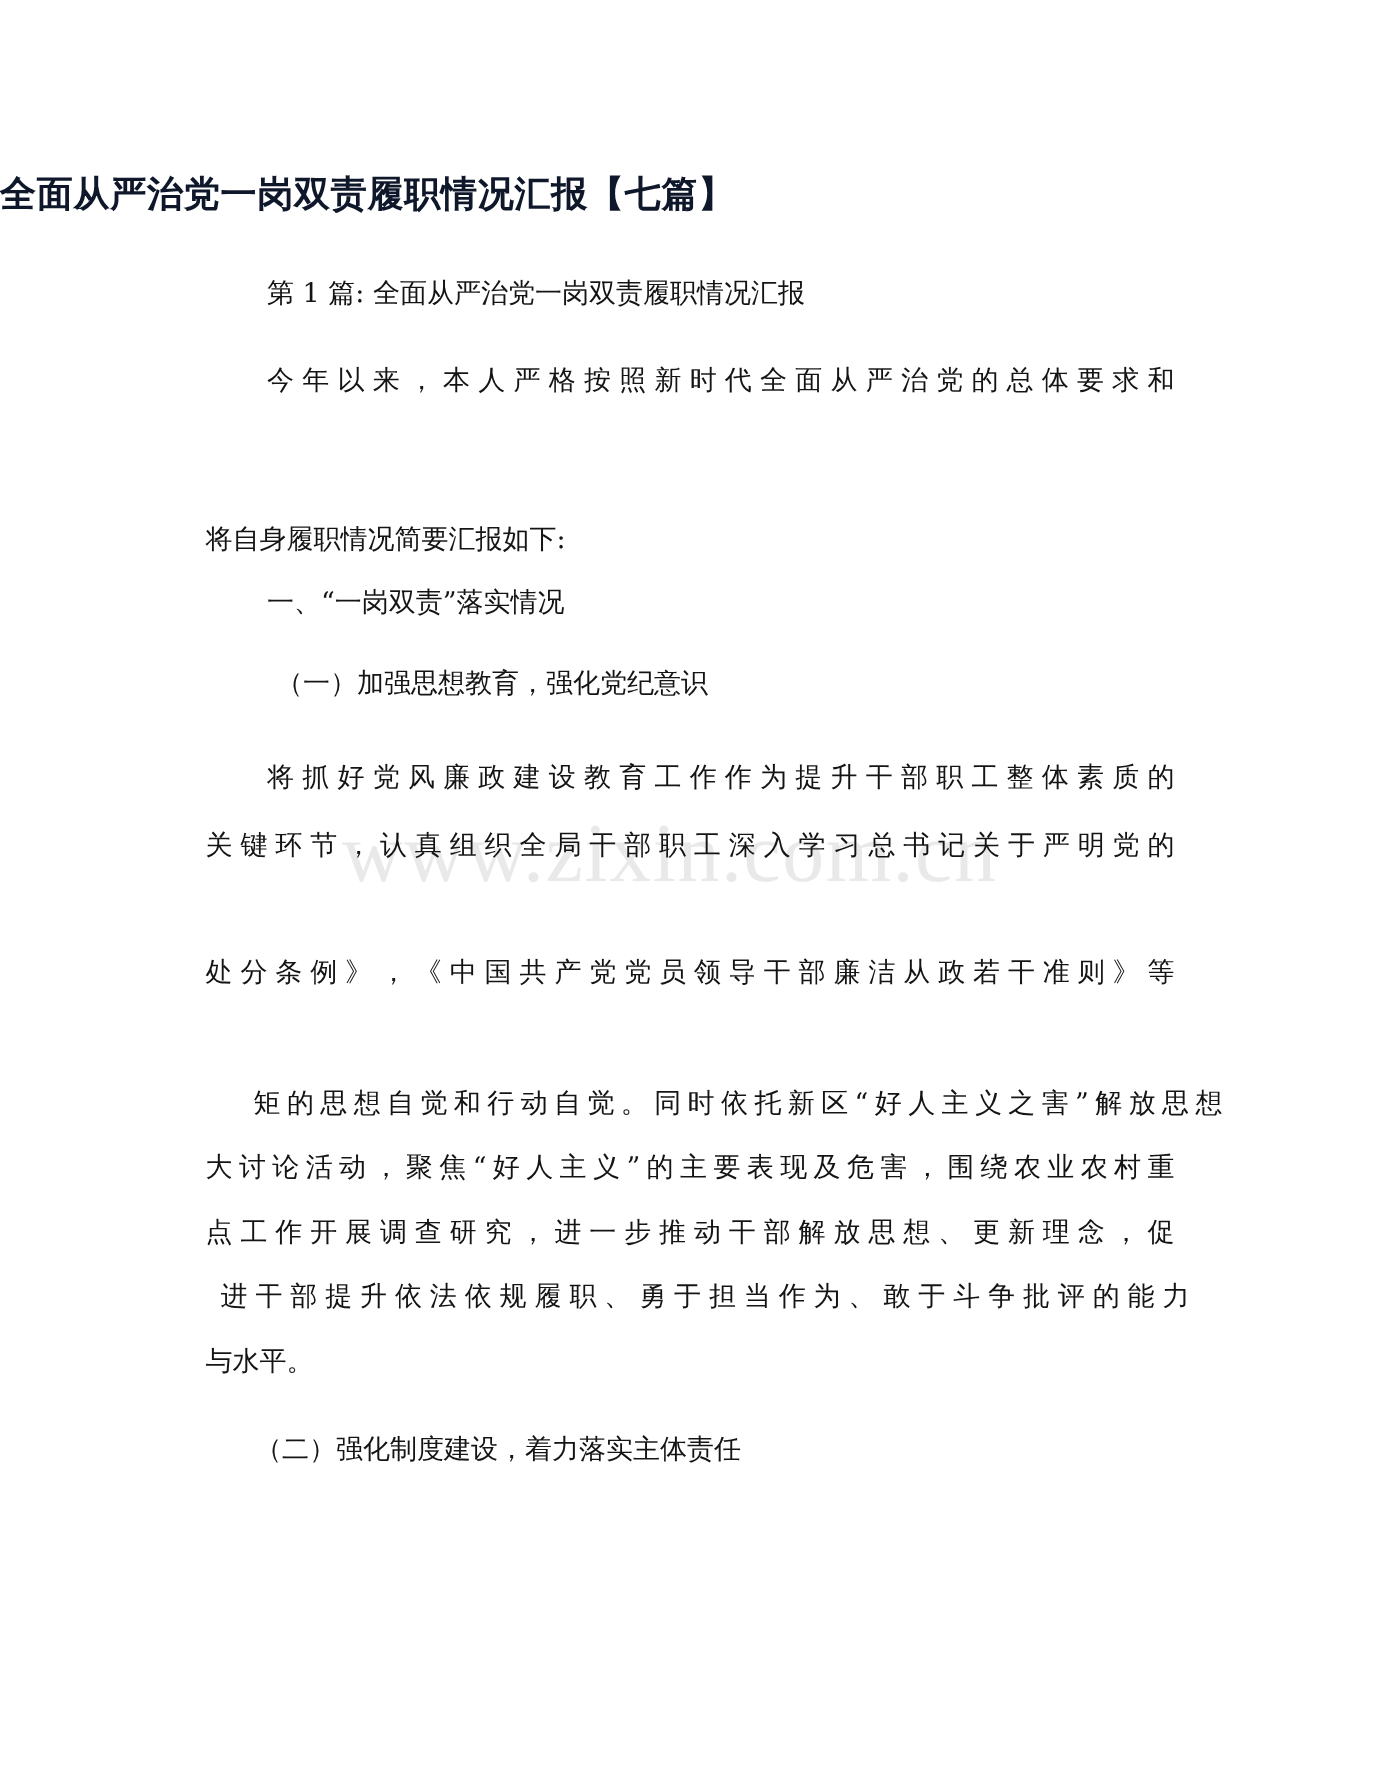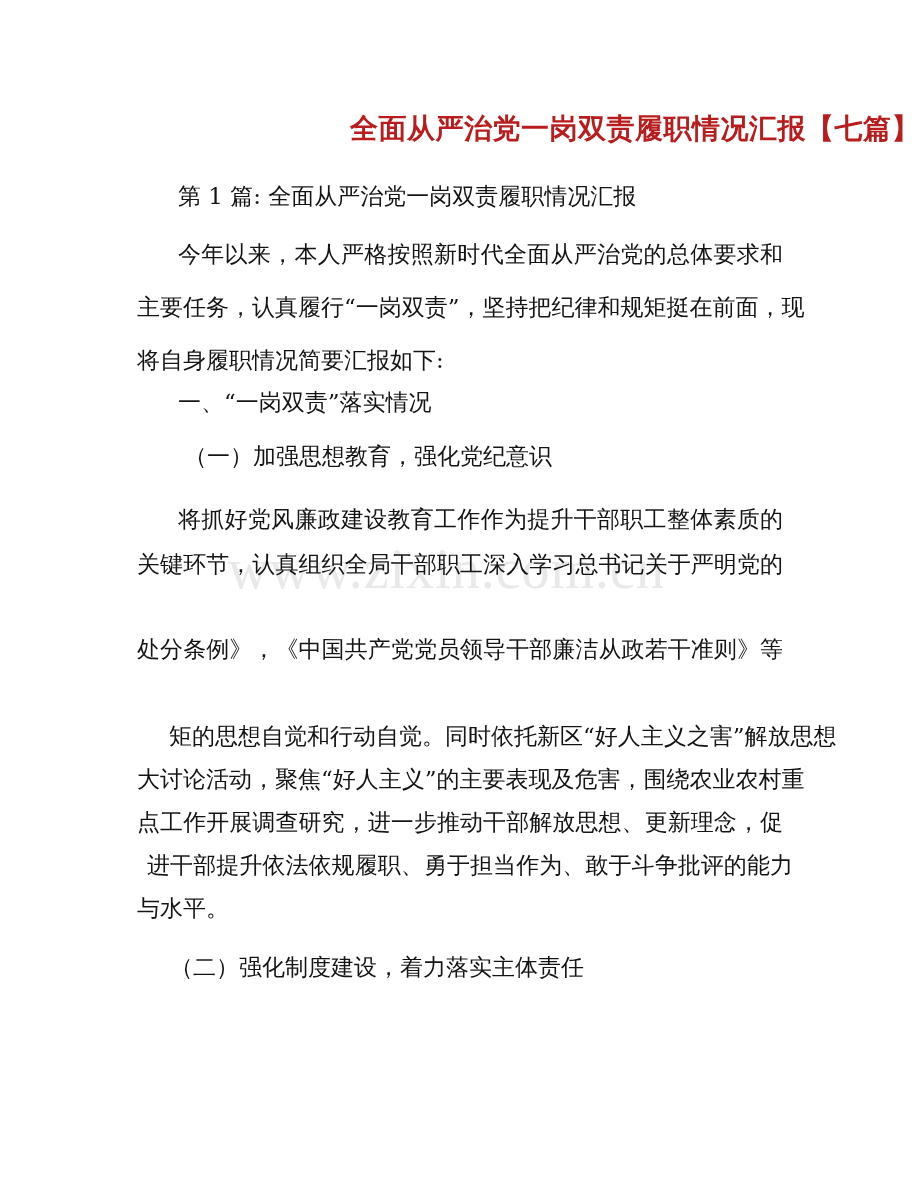--- a/index.html
+++ b/index.html
@@ -19,33 +19,33 @@
       position: absolute;
       left: 0; top: 0;
       width: 920px;
       height: 1191px;
     }
     .title {
       position: absolute;
       left: 0;
       width: 920px;
       top: 112px;
-      text-align: right;
+      text-align: left;
       font-family: "DejaVu Sans", "Liberation Sans", sans-serif;
       font-weight: bold;
-      font-size: 28px;
+      font-size: 24px;
       line-height: 34px;
       letter-spacing: 0.5px;
-      color: #b91c1c;
+      color: #0f172a;
     }
     .line {
       position: absolute;
       left: 137px;
       width: 646px;
-      font-size: 23px;
+      font-size: 18px;
       line-height: 32px;
       white-space: nowrap;
       color: #141414;
     }
     .justify {
       text-align: justify;
       text-align-last: justify;
     }
     .indent {
       left: 178px;
@@ -74,21 +74,20 @@
 
 <div class="page">
 
   <div class="watermark">www.zixin.com.cn</div>
 
   <div class="title">全面从严治党一岗双责履职情况汇报【七篇】</div>
 
   <div class="line sub" style="top:180px;">第 1 篇: 全面从严治党一岗双责履职情况汇报</div>
 
   <div class="line indent justify" style="top:238px;">今年以来，本人严格按照新时代全面从严治党的总体要求和</div>
-  <div class="line justify" style="top:291px;">主要任务，认真履行“一岗双责”，坚持把纪律和规矩挺在前面，现</div>
   <div class="line" style="top:344px;">将自身履职情况简要汇报如下:</div>
 
   <div class="line sub" style="top:386px;">一、“一岗双责”落实情况</div>
 
   <div class="line" style="left:184px; top:440px;">（一）加强思想教育，强化党纪意识</div>
 
   <div class="line indent justify" style="top:503px;">将抓好党风廉政建设教育工作作为提升干部职工整体素质的</div>
   <div class="line justify" style="top:548px;">关键环节，认真组织全局干部职工深入学习总书记关于严明党的</div>
   <div class="line justify" style="top:633px;">处分条例》，《中国共产党党员领导干部廉洁从政若干准则》等</div>
   <div class="line justify" style="top:720px;margin-left:32px;">矩的思想自觉和行动自觉。同时依托新区“好人主义之害”解放思想</div>

